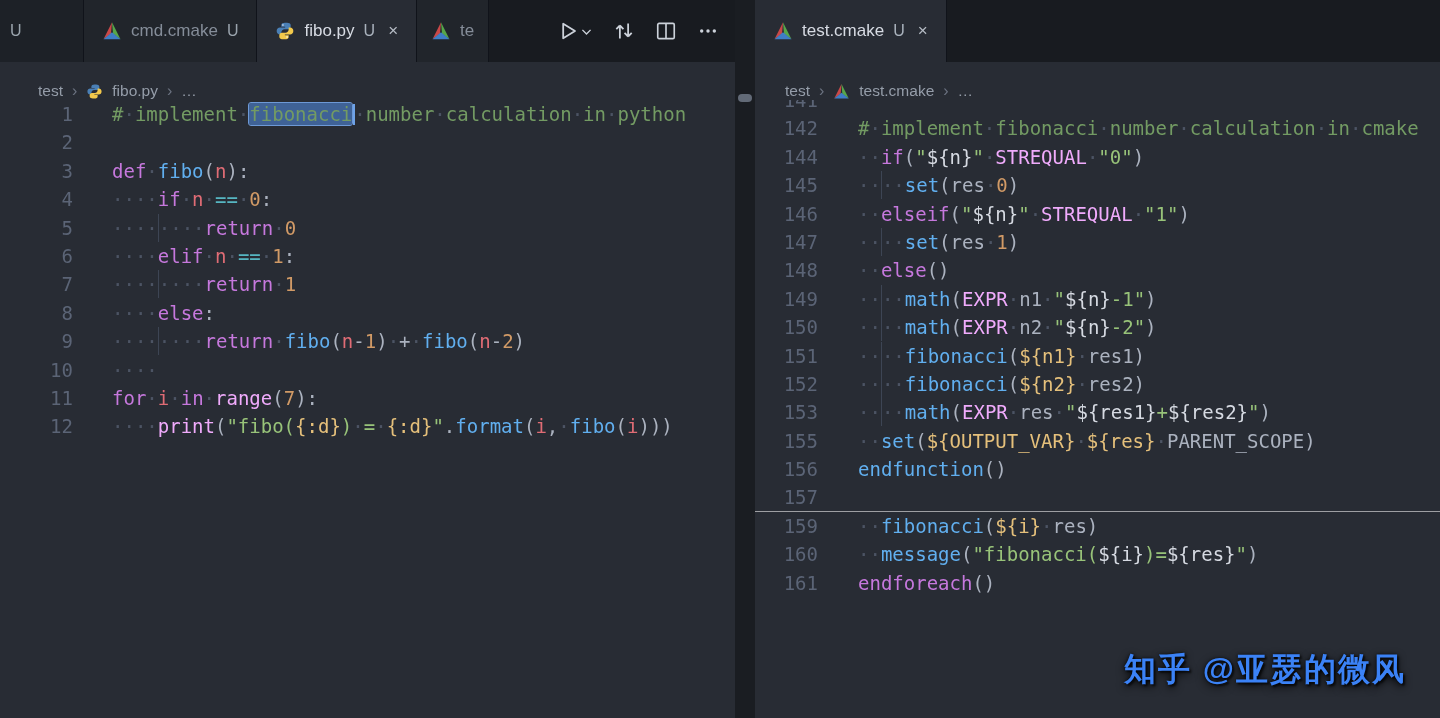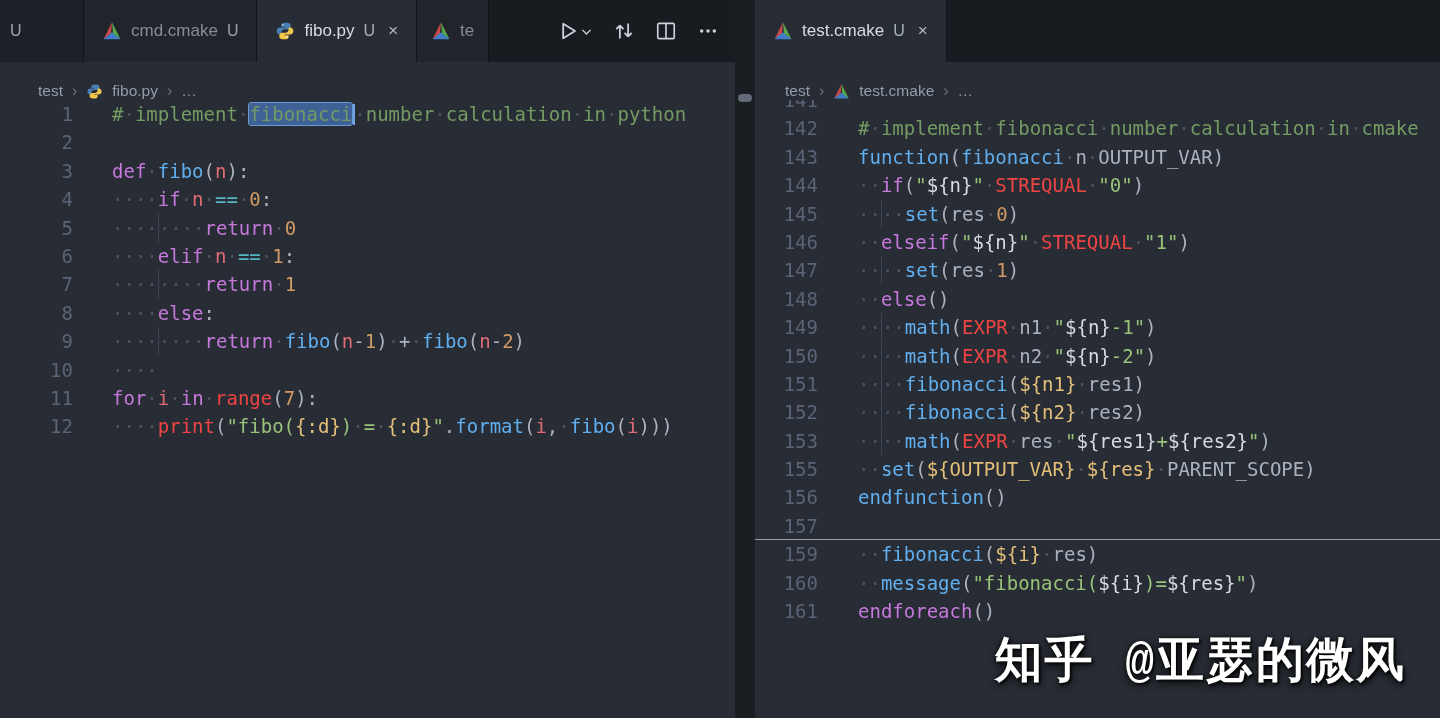--- a/index.html
+++ b/index.html
@@ -40,37 +40,37 @@
   .row{display:flex;height:28.4px;white-space:pre;}
   .row.rule{border-bottom:1px solid rgba(255,255,255,.55);height:27.4px;}
   .ln{flex:none;width:73px;text-align:right;color:#5b6476;}
   .col.right .ln{width:63px;}
   .codeline{padding-left:39px;color:#abb2bf;}
   .col.right .codeline{padding-left:40px;}
 
   .cm{color:#739b63;}
   .kw{color:#c678dd;}
   .fn{color:#61afef;}
-  .bi{color:#ef4444;}
+  .bi{color:#f0abfc;}
   .num{color:#d19a66;}
   .str{color:#98c379;}
   .var{color:#e06c75;}
   .gold{color:#e5c07b;}
   .iv{color:#d6dae2;}
   .pl{color:#abb2bf;}
   .op{color:#56b6c2;}
   .ws{color:#4c5464;}
   .sel{background:#3f6296;outline:1px solid #6d99d6;border-radius:2px;}
   .caret{display:inline-block;width:2px;height:21px;background:#6ea2e8;vertical-align:-4px;margin:0 -1px 0 1px;}
   .ig{display:inline-block;width:0;border-left:1px solid #3d4554;height:28px;vertical-align:top;}
 
   .overview-marker{position:absolute;top:94px;left:3px;width:14px;height:8px;background:#626a77;border-radius:4px;}
 
-  .watermark{position:absolute;right:34px;bottom:26px;font-size:48px;font-weight:700;color:#ffffff;
-             letter-spacing:2px;font-family:Liberation Mono, monospace;
+  .watermark{position:absolute;right:34px;bottom:26px;font-size:32px;font-weight:700;color:#3b82f6;
+             letter-spacing:2px;font-family:Liberation Sans, sans-serif;
              text-shadow:0 3px 9px rgba(0,0,0,.9),0 0 3px rgba(0,0,0,.7),2px 2px 2px rgba(0,0,0,.6);}
   svg{display:block;}
 </style>
 </head>
 <body>
 
 <div class="app">
 
   <div class="col left">
     <div class="tabbar">
@@ -215,21 +215,20 @@
       </span>
       <span>test.cmake</span>
       <span class="bsep">›</span>
       <span>…</span>
     </div>
 
     <div class="codearea">
       <div class="code" id="right-code">
           <div class="row"><span class="ln">141</span><span class="codeline"></span></div>
           <div class="row"><span class="ln">142</span><span class="codeline"><span class="cm">#</span><span class="ws">·</span><span class="cm">implement</span><span class="ws">·</span><span class="cm">fibonacci</span><span class="ws">·</span><span class="cm">number</span><span class="ws">·</span><span class="cm">calculation</span><span class="ws">·</span><span class="cm">in</span><span class="ws">·</span><span class="cm">cmake</span></span></div>
-          <div class="row"><span class="ln">143</span><span class="codeline"><span class="fn">function</span><span class="pl">(</span><span class="fn">fibonacci</span><span class="ws">·</span><span class="pl">n</span><span class="ws">·</span><span class="pl">OUTPUT_VAR</span><span class="pl">)</span></span></div>
           <div class="row"><span class="ln">144</span><span class="codeline"><span class="ws">··</span><span class="kw">if</span><span class="pl">(</span><span class="str">"</span><span class="iv">${n}</span><span class="str">"</span><span class="ws">·</span><span class="bi">STREQUAL</span><span class="ws">·</span><span class="str">"0"</span><span class="pl">)</span></span></div>
           <div class="row"><span class="ln">145</span><span class="codeline"><span class="ws">··</span><span class="ig"></span><span class="ws">··</span><span class="fn">set</span><span class="pl">(</span><span class="pl">res</span><span class="ws">·</span><span class="num">0</span><span class="pl">)</span></span></div>
           <div class="row"><span class="ln">146</span><span class="codeline"><span class="ws">··</span><span class="kw">elseif</span><span class="pl">(</span><span class="str">"</span><span class="iv">${n}</span><span class="str">"</span><span class="ws">·</span><span class="bi">STREQUAL</span><span class="ws">·</span><span class="str">"1"</span><span class="pl">)</span></span></div>
           <div class="row"><span class="ln">147</span><span class="codeline"><span class="ws">··</span><span class="ig"></span><span class="ws">··</span><span class="fn">set</span><span class="pl">(</span><span class="pl">res</span><span class="ws">·</span><span class="num">1</span><span class="pl">)</span></span></div>
           <div class="row"><span class="ln">148</span><span class="codeline"><span class="ws">··</span><span class="kw">else</span><span class="pl">()</span></span></div>
           <div class="row"><span class="ln">149</span><span class="codeline"><span class="ws">··</span><span class="ig"></span><span class="ws">··</span><span class="fn">math</span><span class="pl">(</span><span class="bi">EXPR</span><span class="ws">·</span><span class="pl">n1</span><span class="ws">·</span><span class="str">"</span><span class="iv">${n}</span><span class="str">-1"</span><span class="pl">)</span></span></div>
           <div class="row"><span class="ln">150</span><span class="codeline"><span class="ws">··</span><span class="ig"></span><span class="ws">··</span><span class="fn">math</span><span class="pl">(</span><span class="bi">EXPR</span><span class="ws">·</span><span class="pl">n2</span><span class="ws">·</span><span class="str">"</span><span class="iv">${n}</span><span class="str">-2"</span><span class="pl">)</span></span></div>
           <div class="row"><span class="ln">151</span><span class="codeline"><span class="ws">··</span><span class="ig"></span><span class="ws">··</span><span class="fn">fibonacci</span><span class="pl">(</span><span class="gold">${n1}</span><span class="ws">·</span><span class="pl">res1</span><span class="pl">)</span></span></div>
           <div class="row"><span class="ln">152</span><span class="codeline"><span class="ws">··</span><span class="ig"></span><span class="ws">··</span><span class="fn">fibonacci</span><span class="pl">(</span><span class="gold">${n2}</span><span class="ws">·</span><span class="pl">res2</span><span class="pl">)</span></span></div>
           <div class="row"><span class="ln">153</span><span class="codeline"><span class="ws">··</span><span class="ig"></span><span class="ws">··</span><span class="fn">math</span><span class="pl">(</span><span class="bi">EXPR</span><span class="ws">·</span><span class="pl">res</span><span class="ws">·</span><span class="str">"</span><span class="iv">${res1}</span><span class="str">+</span><span class="iv">${res2}</span><span class="str">"</span><span class="pl">)</span></span></div>

